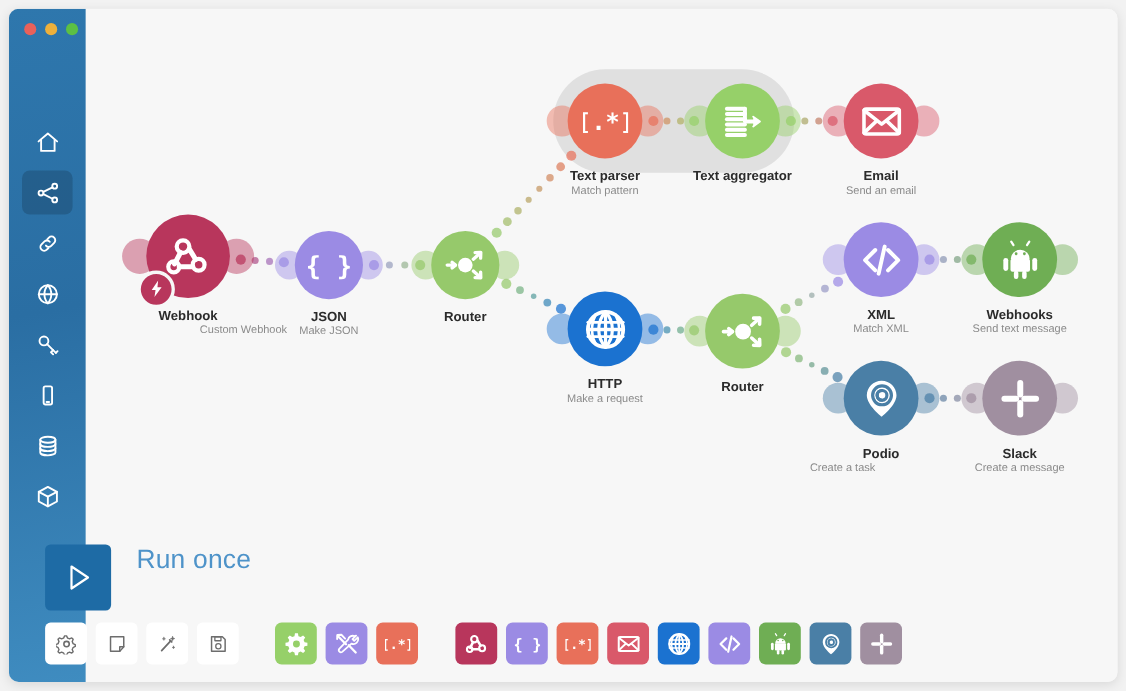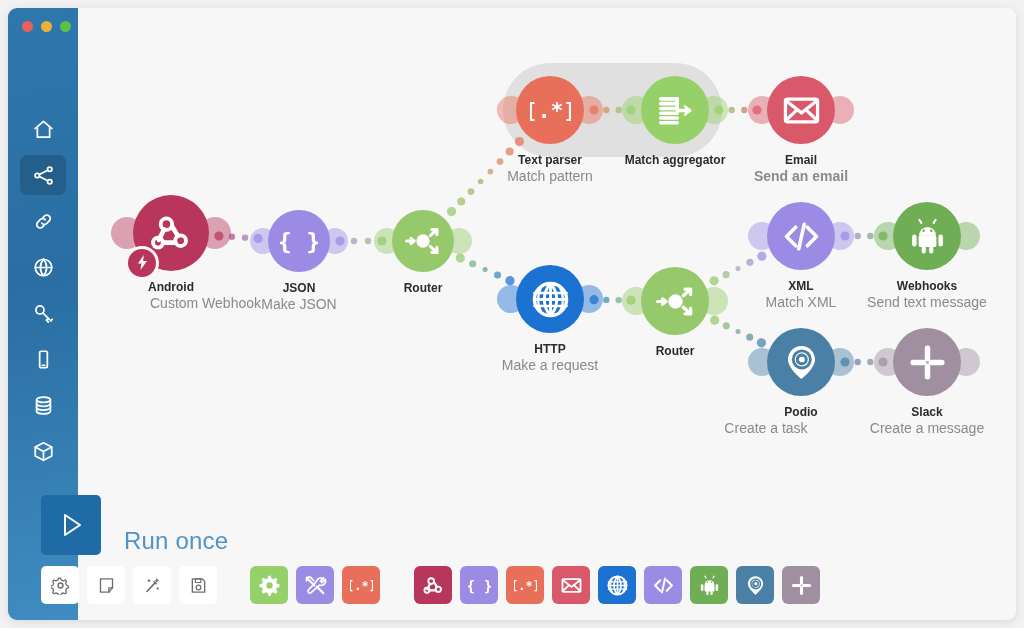--- a/index.html
+++ b/index.html
@@ -83,27 +83,27 @@
     text-align: center;
     font-size: 12px;
     font-weight: bold;
     color: #2b2b2b;
     white-space: nowrap;
   }
   .node-sub {
     position: absolute;
     width: 180px;
     text-align: center;
-    font-size: 14px;
+    font-size: 10px;
     color: #8a8a8a;
     white-space: nowrap;
   }
 
   
-  #runrow { position: absolute; left: 33px; top: 487px; display: flex; align-items: flex-end; }
+  #runrow { position: absolute; left: 33px; top: 487px; display: flex; align-items: flex-start; }
   #run-btn {
     width: 60px; height: 60px;
     background: #1e6ba5;
     border-radius: 5px;
     display: flex; align-items: center; justify-content: center;
     cursor: pointer;
   }
   #run-label {
     margin-left: 23px;
     font-size: 24px;
@@ -293,21 +293,21 @@
               <circle cx="17" cy="16" r="2.8" fill="none" stroke="#ffffff" stroke-width="2"></circle>
               <path d="M15.6 13.5 L12.6 8.6" fill="none" stroke="#ffffff" stroke-width="2.4" stroke-linecap="round" stroke-linejoin="round"></path>
             </svg>
           </div>
           <div class="badge" style="width: 34px; height: 34px; background: rgb(184, 54, 92); left: -7.65px; top: 50.5px;">
             <svg width="19" height="19" viewBox="0 0 24 24">
               <path d="M13.6 2.6 L6.2 13.4 h4.4 L9.4 21.4 L17.6 10.2 h-4.8 Z" fill="#ffffff"></path>
             </svg>
           </div>
         </div>
-        <div class="node-title" style="left: 3px; top: 272px;">Android</div>
+        <div class="node-title" style="left: 3px; top: 272px;">Webhook</div>
         <div class="node-sub" style="left: 3px; top: 287px; text-align: right;">Custom Webhook</div>
         <div class="node" style="left: 190px; top: 202px; width: 62px; height: 62px;">
           <div class="ear" style="width: 26.04px; height: 26.04px; background: rgb(155, 139, 228); left: -17.577px; top: 17.98px;"></div>
           <div class="ear" style="width: 26.04px; height: 26.04px; background: rgb(155, 139, 228); left: 53.537px; top: 17.98px;"></div>
           <div class="bubble" style="width: 62px; height: 62px; background: rgb(155, 139, 228);">
             <svg width="38" height="38" viewBox="0 0 24 24">
               <text x="12" y="17.4" text-anchor="middle" font-size="15" font-family="&quot;DejaVu Sans Mono&quot;, monospace" font-weight="bold" fill="#ffffff">{ }</text>
             </svg>
           </div>
         </div>
@@ -349,35 +349,35 @@
               <path d="M3.4 8.0 H13" fill="none" stroke="#ffffff" stroke-width="2.1" stroke-linecap="round" stroke-linejoin="round"></path>
               <path d="M3.4 10.8 H13" fill="none" stroke="#ffffff" stroke-width="2.1" stroke-linecap="round" stroke-linejoin="round"></path>
               <path d="M3.4 13.6 H13" fill="none" stroke="#ffffff" stroke-width="2.1" stroke-linecap="round" stroke-linejoin="round"></path>
               <path d="M3.4 16.4 H13" fill="none" stroke="#ffffff" stroke-width="2.1" stroke-linecap="round" stroke-linejoin="round"></path>
               <path d="M3.4 19.2 H13" fill="none" stroke="#ffffff" stroke-width="2.1" stroke-linecap="round" stroke-linejoin="round"></path>
               <path d="M13 5.2 V12 H19.6" fill="none" stroke="#ffffff" stroke-width="2.1" stroke-linecap="round" stroke-linejoin="round"></path>
               <path d="M17.4 9.4 L21.0 12 L17.4 14.6" fill="#ffffff" stroke="#ffffff" stroke-width="1" stroke-linecap="round" stroke-linejoin="round"></path>
             </svg>
           </div>
         </div>
-        <div class="node-title" style="left: 507px; top: 145px;">Match aggregator</div>
+        <div class="node-title" style="left: 507px; top: 145px;">Text aggregator</div>
         <div class="node" style="left: 689px; top: 68px; width: 68px; height: 68px;">
           <div class="ear" style="width: 28.56px; height: 28.56px; background: rgb(217, 89, 106); left: -19.278px; top: 19.72px;"></div>
           <div class="ear" style="width: 28.56px; height: 28.56px; background: rgb(217, 89, 106); left: 58.718px; top: 19.72px;"></div>
           <div class="bubble" style="width: 68px; height: 68px; background: rgb(217, 89, 106);">
             <svg width="41" height="41" viewBox="0 0 24 24">
               <rect x="2.6" y="5.4" width="18.8" height="13.2" rx="1.2" ry="1.2" fill="none" stroke="#ffffff" stroke-width="1.9" stroke-linejoin="round"></rect>
               <path d="M2.6 6.0 L12 13.4 L21.4 6.0" fill="none" stroke="#ffffff" stroke-width="1.9" stroke-linecap="round" stroke-linejoin="round"></path>
               <path d="M2.6 18.0 L9.2 11.8" fill="none" stroke="#ffffff" stroke-width="1.9" stroke-linecap="round" stroke-linejoin="round"></path>
               <path d="M21.4 18.0 L14.8 11.8" fill="none" stroke="#ffffff" stroke-width="1.9" stroke-linecap="round" stroke-linejoin="round"></path>
             </svg>
           </div>
         </div>
         <div class="node-title" style="left: 633px; top: 145px;">Email</div>
-        <div class="node-sub" style="left: 633px; top: 160px; font-weight: bold;">Send an email</div>
+        <div class="node-sub" style="left: 633px; top: 160px;">Send an email</div>
         <div class="node" style="left: 438px; top: 257px; width: 68px; height: 68px;">
           <div class="ear" style="width: 28.56px; height: 28.56px; background: rgb(27, 114, 208); left: -19.278px; top: 19.72px;"></div>
           <div class="ear" style="width: 28.56px; height: 28.56px; background: rgb(27, 114, 208); left: 58.718px; top: 19.72px;"></div>
           <div class="bubble" style="width: 68px; height: 68px; background: rgb(27, 114, 208);">
             <svg width="41" height="41" viewBox="0 0 24 24">
               <circle cx="12" cy="12" r="9.4" fill="none" stroke="#ffffff" stroke-width="2"></circle>
               <path d="M2.6 12 H21.4" fill="none" stroke="#ffffff" stroke-width="1.8" stroke-linecap="round" stroke-linejoin="round"></path>
               <path d="M2.6 8.2 H21.4" fill="none" stroke="#ffffff" stroke-width="1.5" stroke-linecap="round" stroke-linejoin="round"></path>
               <path d="M2.6 15.8 H21.4" fill="none" stroke="#ffffff" stroke-width="1.5" stroke-linecap="round" stroke-linejoin="round"></path>
               <path d="M12 2.6 a14 14 0 0 1 0 18.8 a14 14 0 0 1 0-18.8" fill="none" stroke="#ffffff" stroke-width="1.7" stroke-linecap="round" stroke-linejoin="round"></path>

